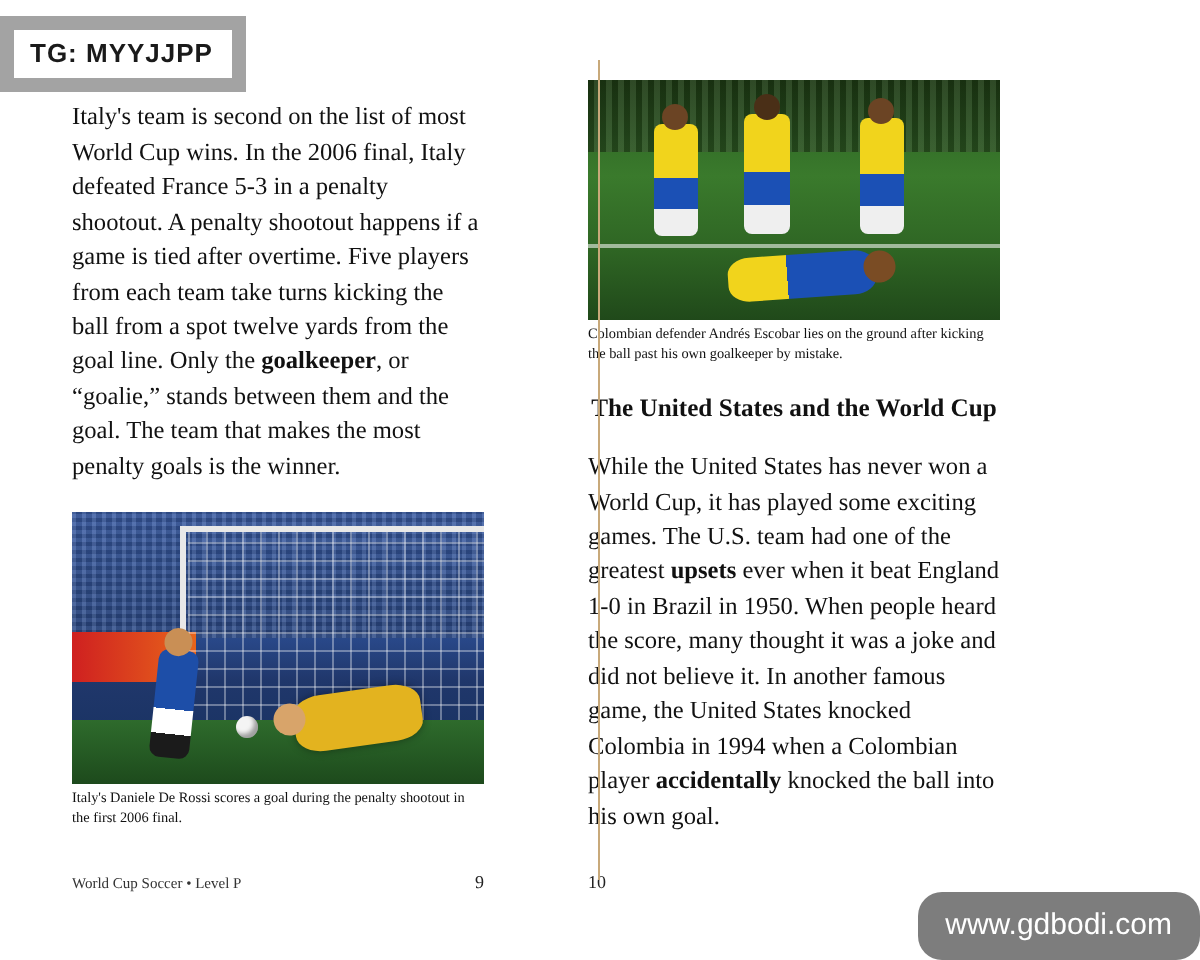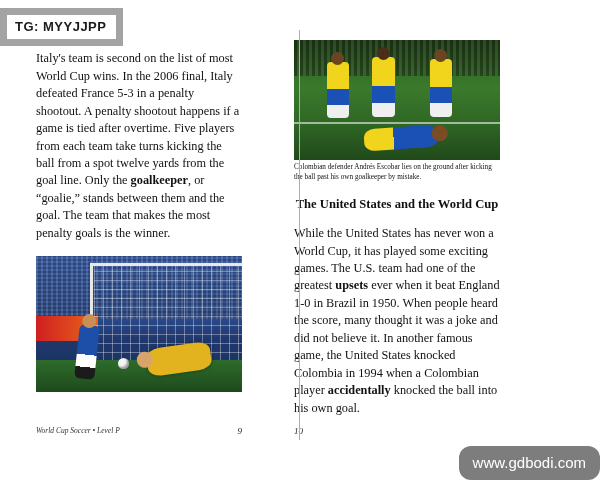--- a/index.html
+++ b/index.html
@@ -255,29 +255,28 @@
   }
   .pr-line {
     position: absolute;
     left: 0; right: 0; bottom: 30%;
     height: 2px; background: rgba(255,255,255,0.55);
   }
 
   
   .footer {
     position: absolute;
-    bottom: 44px;
+    bottom: 34px;
     left: 36px;
     right: 26px;
     display: flex;
     justify-content: space-between;
-    align-items: flex-start;
+    align-items: flex-end;
     font-size: 7.5px;
     color: #333333;
-    font-style: italic;
   }
   .page.right .footer {
     left: 26px;
     right: 36px;
   }
   .folio {
     font-size: 9px;
     color: #222222;
   }
   .page.right .footer { justify-content: flex-start; }
@@ -298,20 +297,21 @@
         <div class="pl-crowd"></div>
         <div class="pl-ad"></div>
         <div class="pl-net"></div>
         <div class="pl-bar"></div>
         <div class="pl-post"></div>
         <div class="pl-grass"></div>
         <div class="pl-keeper"></div>
         <div class="pl-kicker"></div>
         <div class="pl-ball"></div>
       </div>
+      <figcaption class="caption">Italy's Daniele De Rossi scores a goal during the penalty shootout in the first 2006 final.</figcaption>
     </figure>
 
     <div class="footer">
       <span>World Cup Soccer • Level P</span>
       <span class="folio">9</span>
     </div>
   </div>
 
   <div class="gutter"></div>
 

